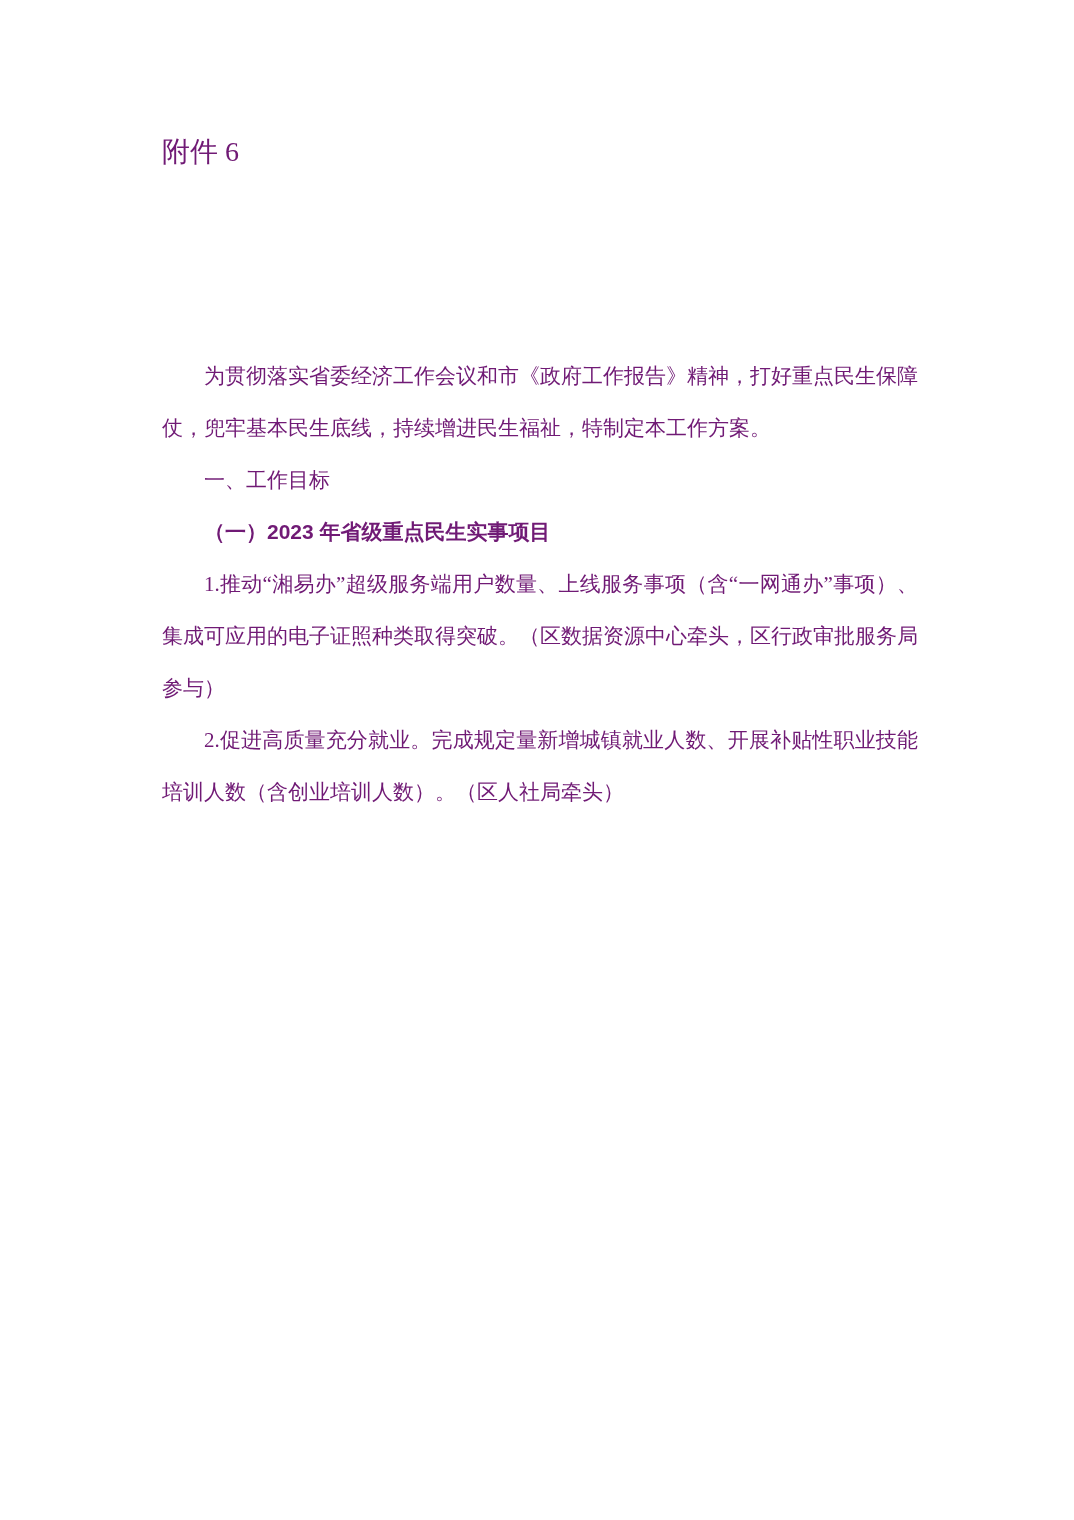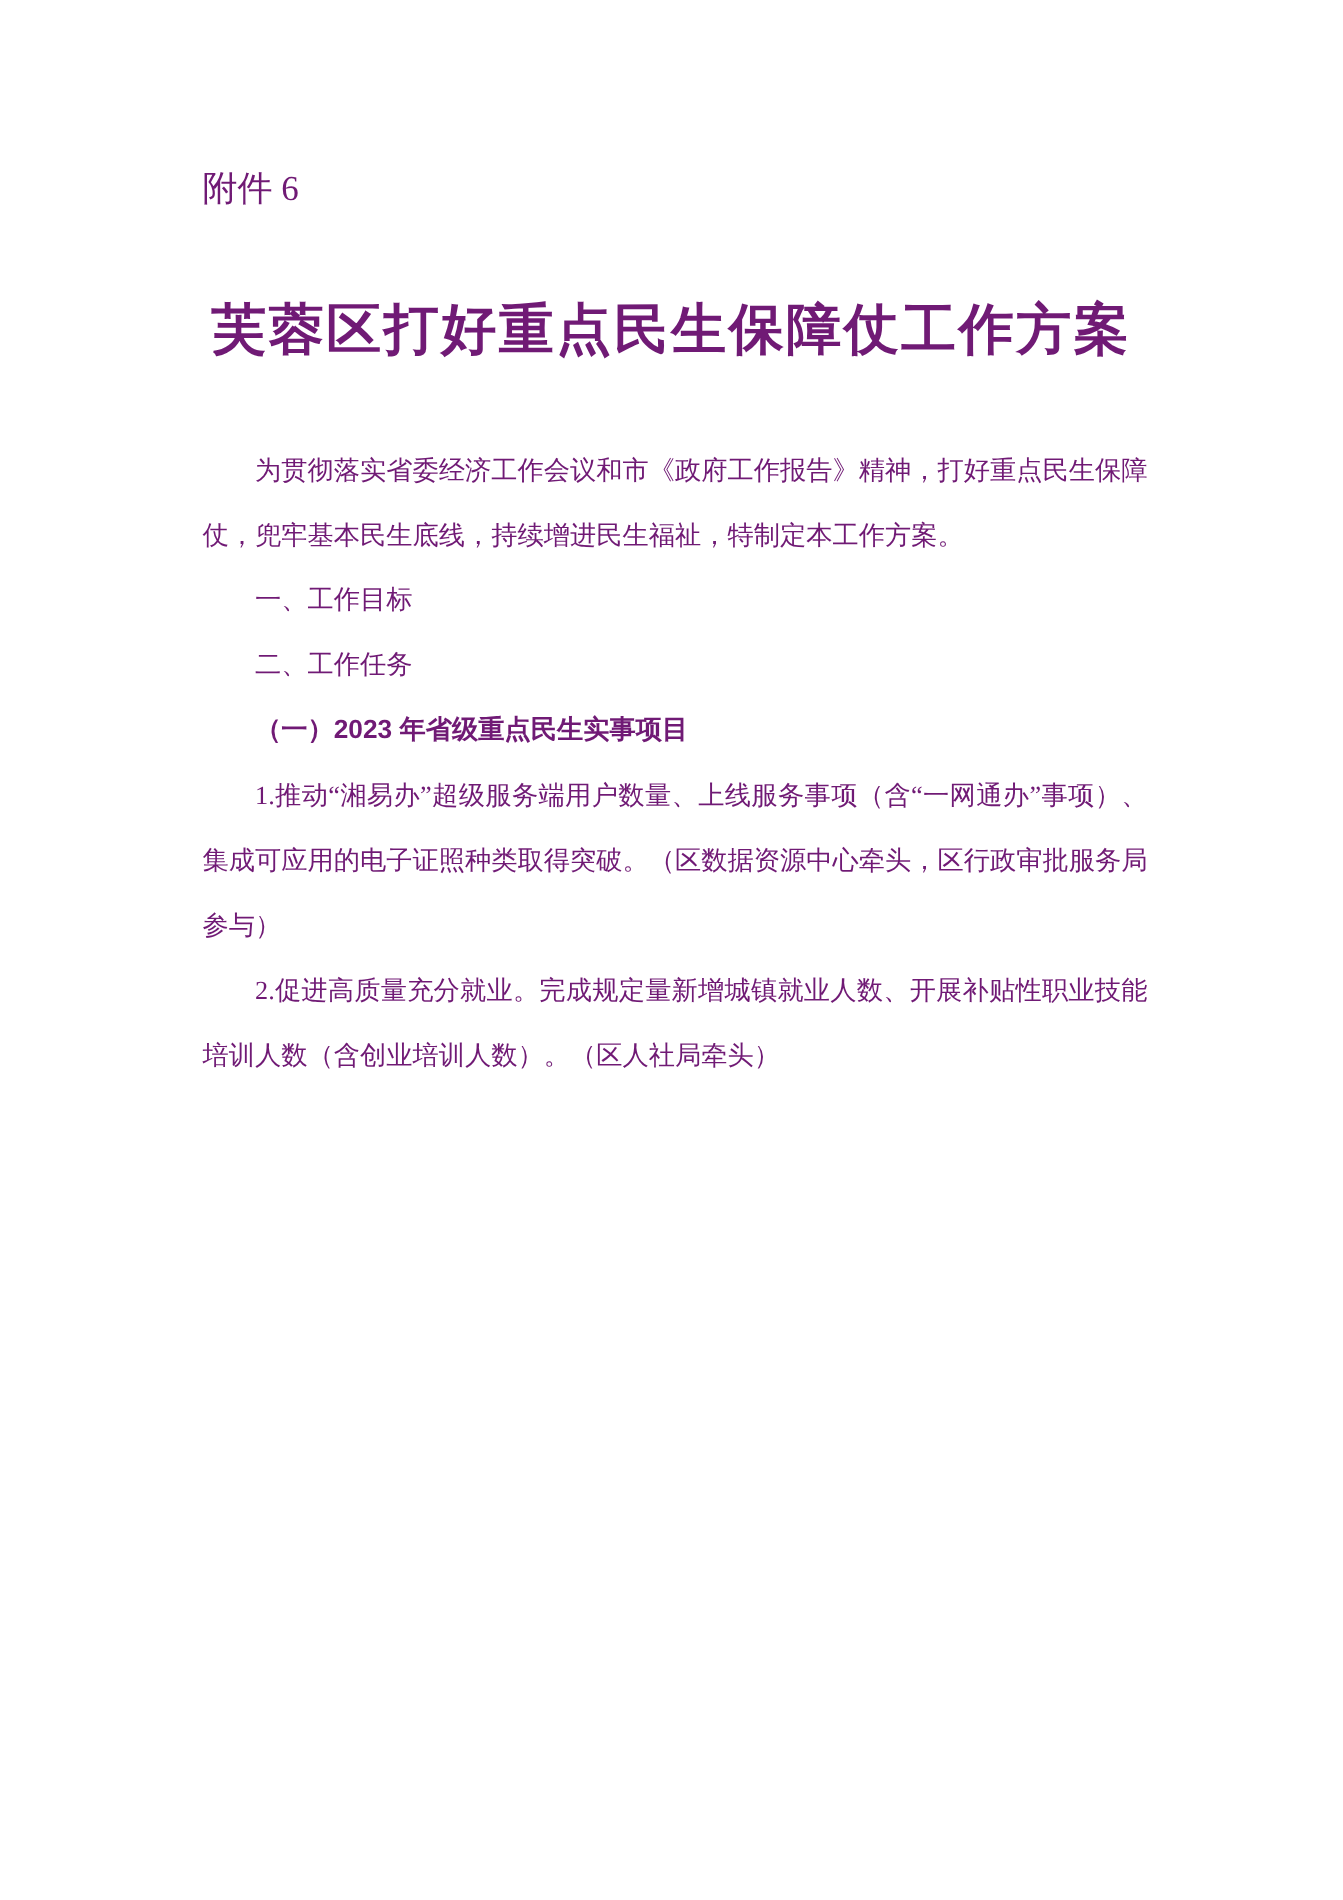--- a/index.html
+++ b/index.html
@@ -72,30 +72,28 @@
     font-family: "Liberation Sans", sans-serif;
   }
 </style>
 </head>
 <body>
 
 <div class="page">
 
   <div class="attachment">附件 6</div>
 
-  <h1 class="doc-title">芙蓉区打好重点民生保障仗工作方案</h1>
 
   <div class="doc-body">
 
     <p class="para">为贯彻落实省委经济工作会议和市《政府工作报告》精神，打好重点民生保障仗，兜牢基本民生底线，持续增进民生福祉，特制定本工作方案。</p>
 
     <p class="heading-sans">一、工作目标</p>
 
 
-    <p class="heading-sans">二、工作任务</p>
 
     <p class="heading-serif">（一）2023 年省级重点民生实事项目</p>
 
     <p class="para">1.推动“湘易办”超级服务端用户数量、上线服务事项（含“一网通办”事项）、集成可应用的电子证照种类取得突破。（区数据资源中心牵头，区行政审批服务局参与）</p>
 
     <p class="para">2.促进高质量充分就业。完成规定量新增城镇就业人数、开展补贴性职业技能培训人数（含创业培训人数）。（区人社局牵头）</p>
 
   </div>
 
   <div class="page-number">72</div>

